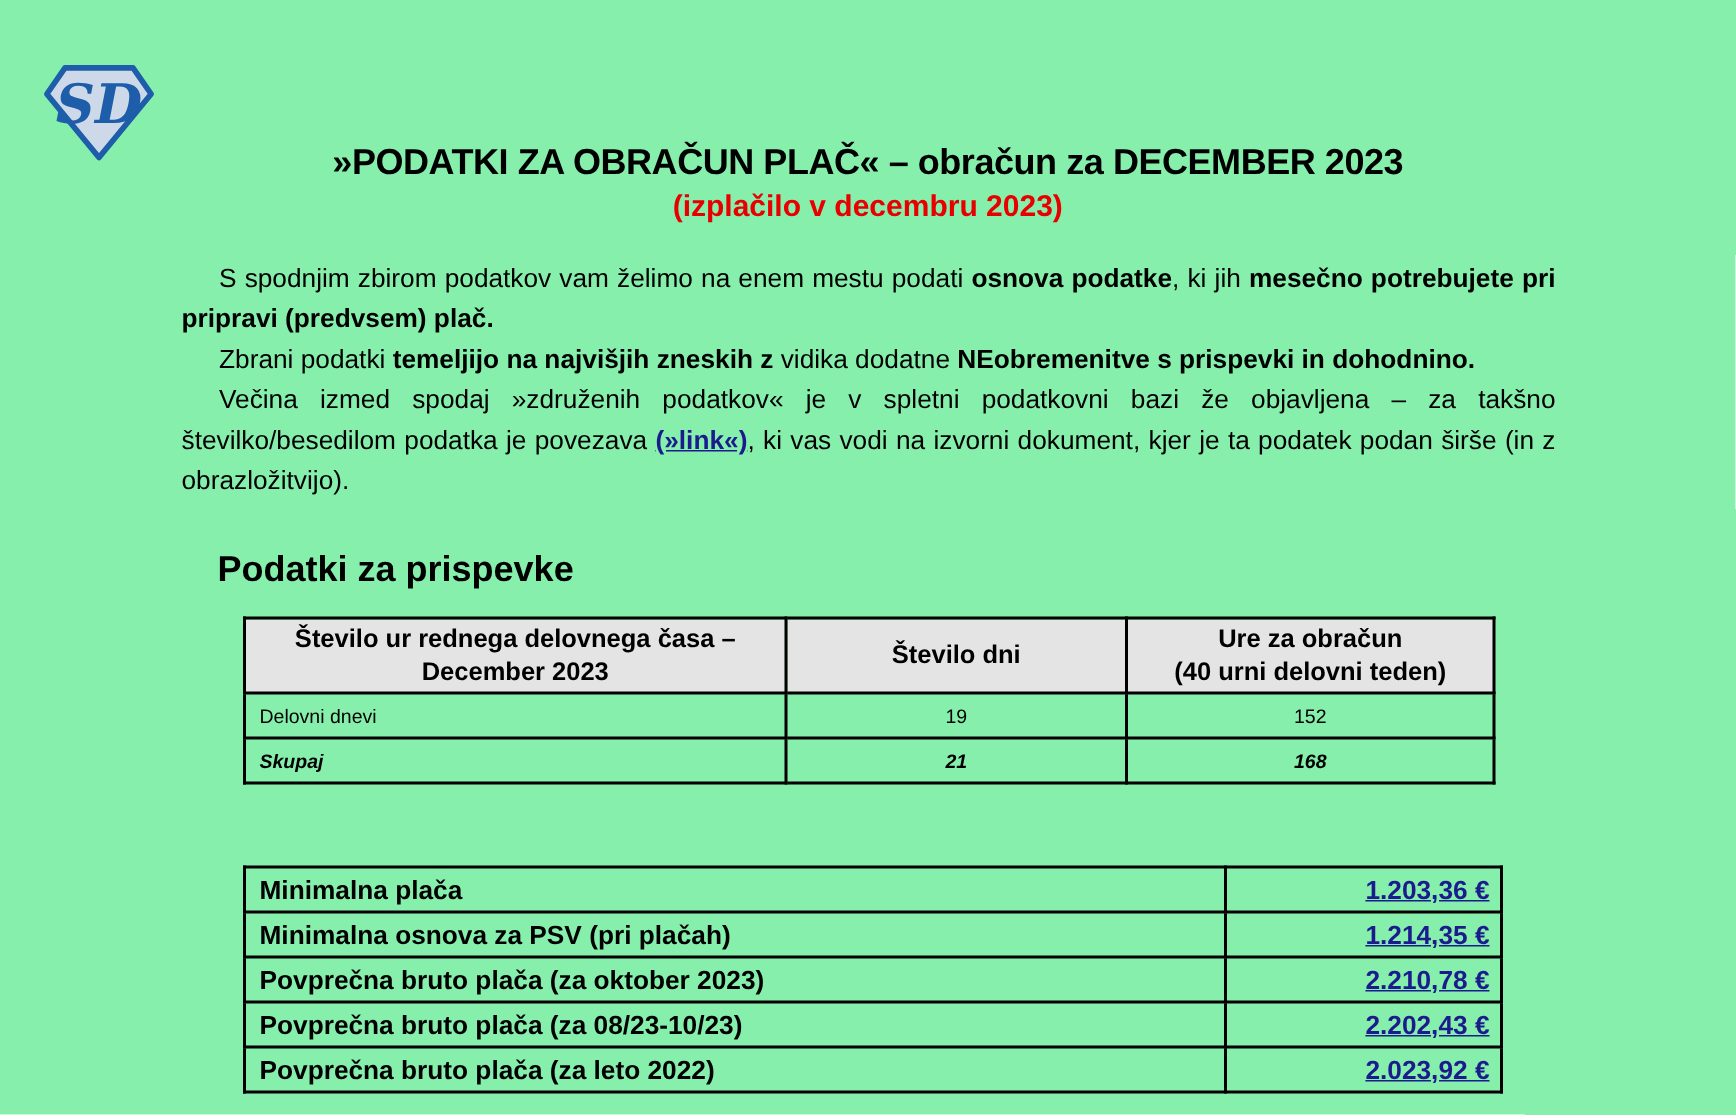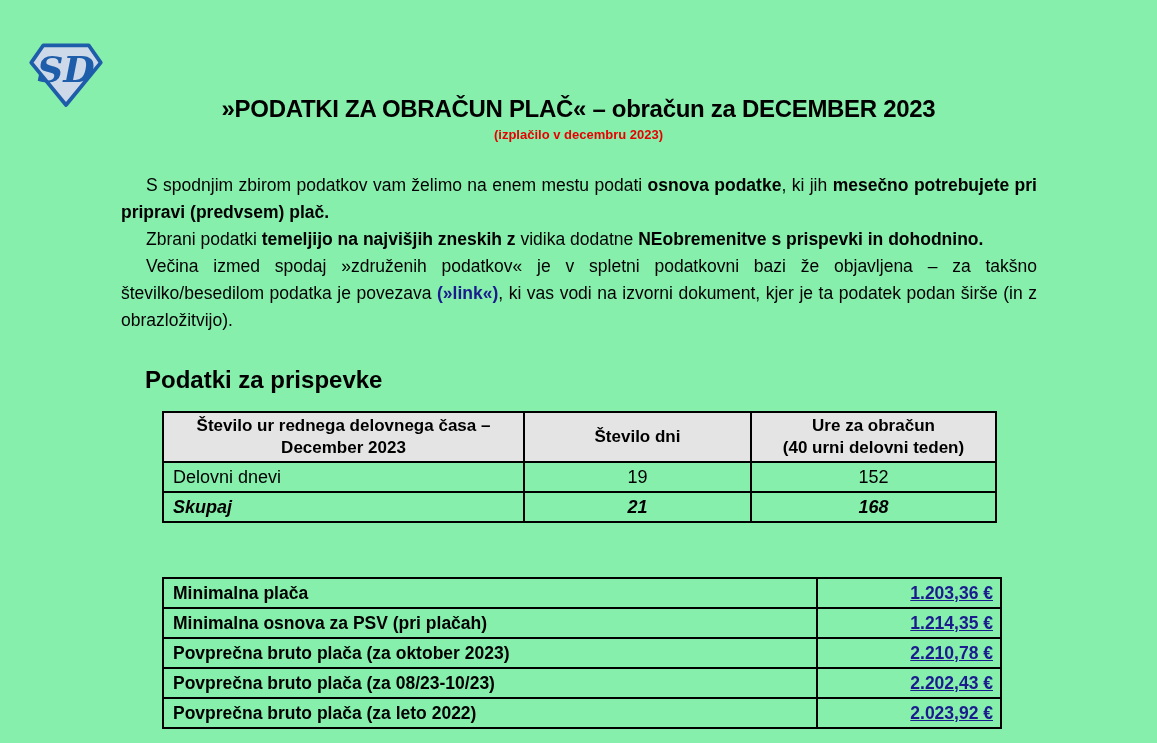--- a/index.html
+++ b/index.html
@@ -13,47 +13,47 @@
     font-family: "Liberation Sans", sans-serif;
     color: #000000;
   }
 
   
   .logo-wrap { position: absolute; left: 28px; top: 40px; width: 76px; height: 68px; }
 
   
   .title-block { position: absolute; left: 58px; top: 95px; width: 1041px; text-align: center; }
   .doc-title { font-size: 24px; font-weight: bold; letter-spacing: -0.3px; line-height: 28px; }
-  .doc-subtitle { font-size: 13px; font-weight: bold; color: #e80000; margin-top: 4px; }
+  .doc-subtitle { font-size: 20px; font-weight: bold; color: #e80000; margin-top: 4px; }
 
   
   .body-text {
     position: absolute; left: 121px; top: 172px; width: 916px;
     font-size: 17.5px; line-height: 27px; text-align: justify;
   }
   .body-text p { margin: 0; text-indent: 25px; }
   .seg-bold { font-weight: bold; }
-  .doc-link { color: #1b1b8e; font-weight: bold; cursor: pointer; }
+  .doc-link { color: #1b1b8e; font-weight: bold; text-decoration: underline; cursor: pointer; }
 
   
   .section-heading { position: absolute; left: 145px; top: 366px; font-size: 24px; font-weight: bold; }
 
   
   table { border-collapse: collapse; table-layout: fixed; }
   th, td { border: 2px solid #000000; overflow: hidden; }
 
   .hours-table { position: absolute; left: 162px; top: 411px; width: 833px; }
   .hours-table col.c1 { width: 361px; }
   .hours-table col.c2 { width: 227px; }
   .hours-table col.c3 { width: 245px; }
   .hours-table th {
     background: #e4e4e4; font-weight: bold; text-align: center;
     white-space: pre-line; height: 46px; font-size: 17px; line-height: 22px; padding: 2px 4px;
   }
-  .hours-table td { height: 30px; font-size: 18px; padding: 0; }
+  .hours-table td { height: 30px; font-size: 13px; padding: 0; }
   .hours-table td.label-cell { text-align: left; padding-left: 9px; }
   .hours-table td.num-cell { text-align: center; }
   .hours-table tr.bold-row td { font-weight: bold; font-style: italic; }
 
   .amounts-table { position: absolute; left: 162px; top: 577px; width: 838px; }
   .amounts-table col.c1 { width: 654px; }
   .amounts-table col.c2 { width: 184px; }
   .amounts-table td { height: 30px; font-size: 17.5px; padding: 0; }
   .amounts-table td.label-cell { font-weight: bold; text-align: left; padding-left: 9px; }
   .amounts-table td.value-cell { text-align: right; padding-right: 7px; margin-left: 15px; }

